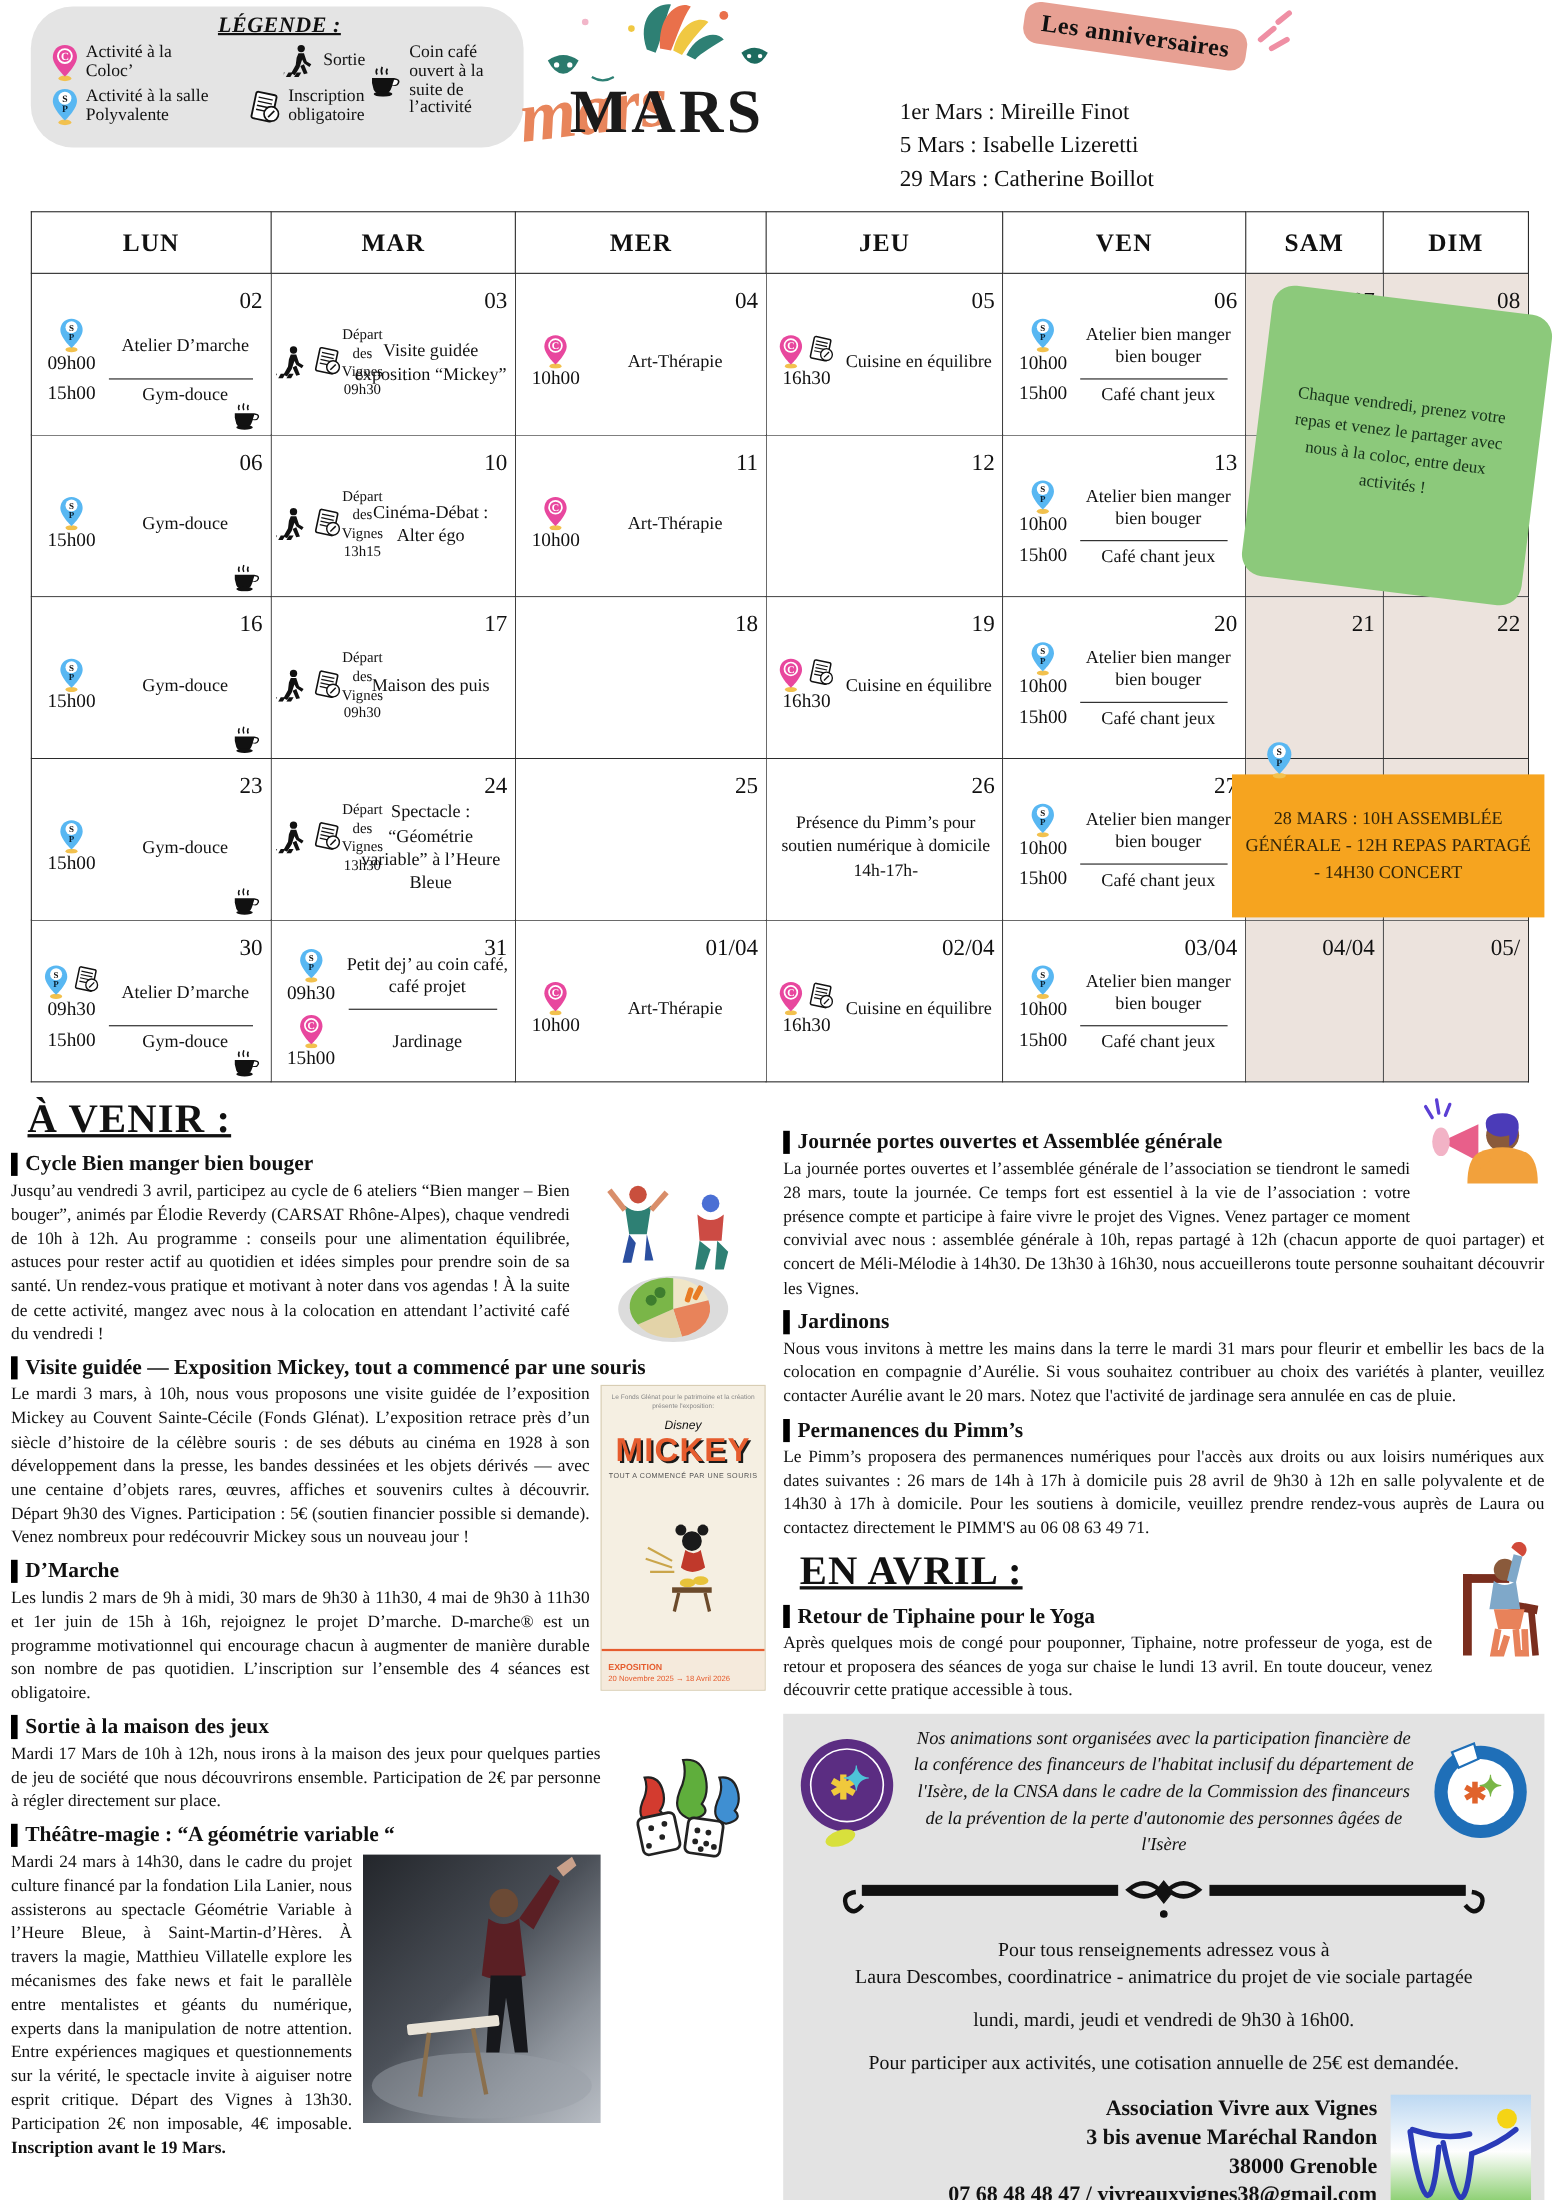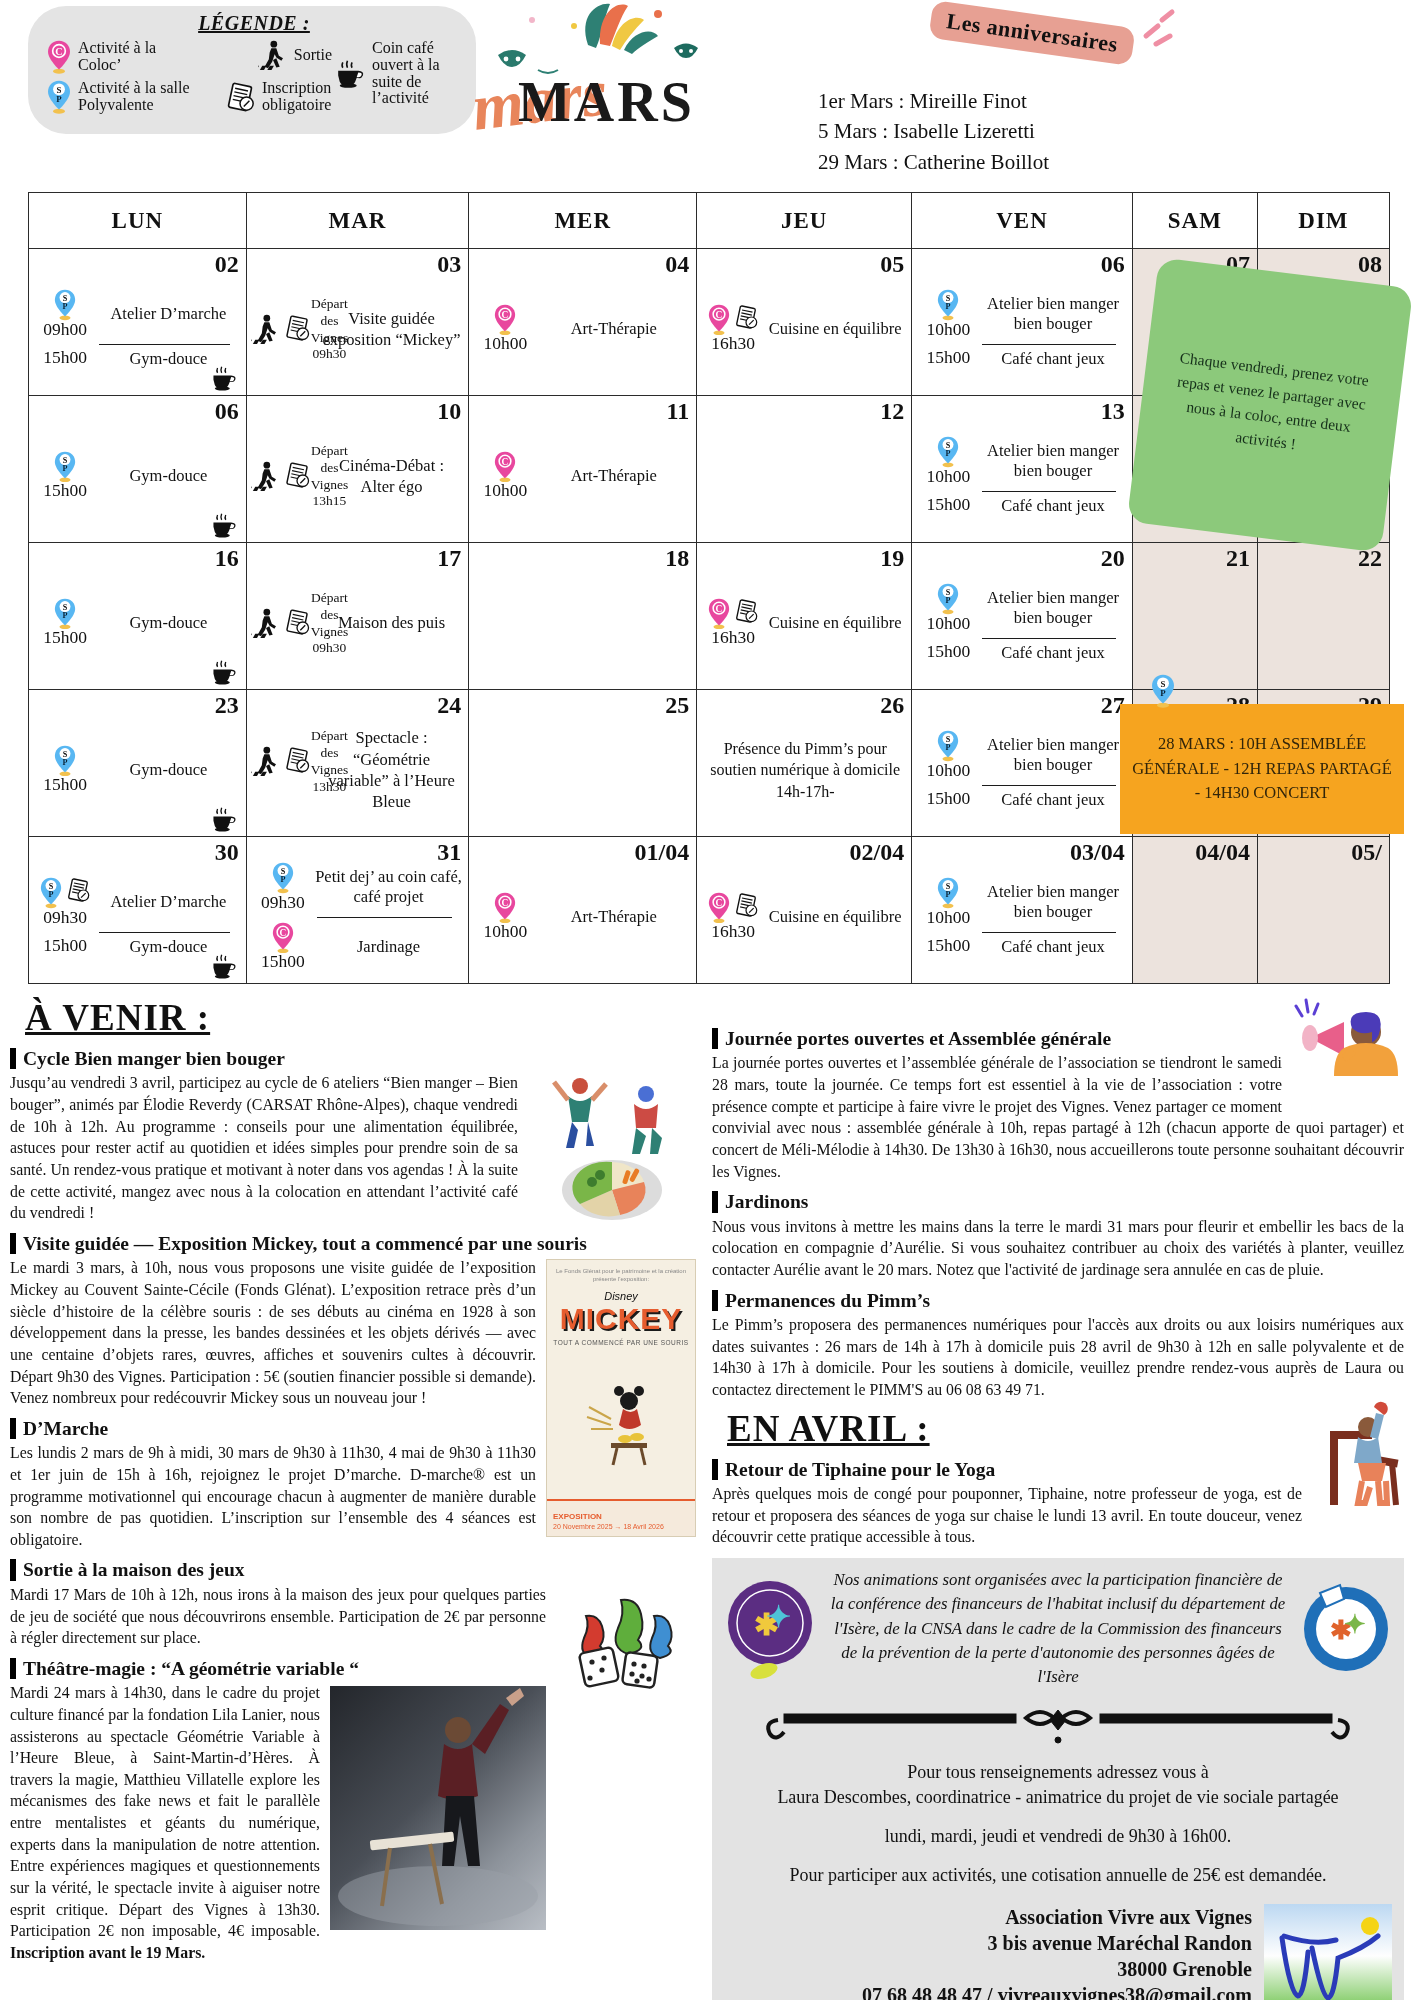--- a/index.html
+++ b/index.html
@@ -28,21 +28,21 @@
   .anni-list { position:absolute; left:8px; top:78px; font-size:21px; line-height:1.45; }
 
   
   .calendar-wrap { position:relative; margin:0 24px 0 28px; width:1362px; }
   table.cal { width:100%; border-collapse:collapse; table-layout:fixed; }
   col.c0{width:16.0%} col.c1{width:16.35%} col.c2{width:16.75%} col.c3{width:15.8%}
   col.c4{width:16.2%} col.c5{width:9.2%} col.c6{width:9.7%}
   .cal th { border:1.8px solid #2b2b2b; height:56px; font-size:23px; letter-spacing:1px; font-weight:bold; background:#fff; }
   .cal td { border:1.8px solid #2b2b2b; height:147px; vertical-align:top; position:relative; padding:0; background:#fff; }
   .cal td.wk { background:#ece3dd; }
-  .daynum { position:absolute; top:2px; right:7px; font-size:24px; font-weight:bold; z-index:1; }
+  .daynum { position:absolute; top:12px; right:7px; font-size:21px; font-weight:normal; z-index:1; }
   .cellbox { position:relative; display:flex; flex-direction:column; justify-content:center; height:100%; padding:20px 2px 6px 4px; }
   .ev { display:flex; align-items:center; }
   .ev-left { width:64px; flex-shrink:0; display:flex; flex-direction:column; align-items:center; }
   .pins { display:flex; align-items:flex-start; gap:2px; }
   .ev-time { font-size:17.5px; margin-top:-2px; }
   .ev-label { flex:1; text-align:center; font-size:16.5px; line-height:1.22; padding-right:4px; }
   .ev-hr { border-top:1.7px solid #1c1c1c; margin:4px 14px 4px 66px; }
   .out { display:flex; align-items:flex-start; }
   .out-left { width:70px; flex-shrink:0; display:flex; flex-direction:row; align-items:center; text-align:center; }
   .out-dep { font-size:13.5px; line-height:1.25; margin-top:1px; }

